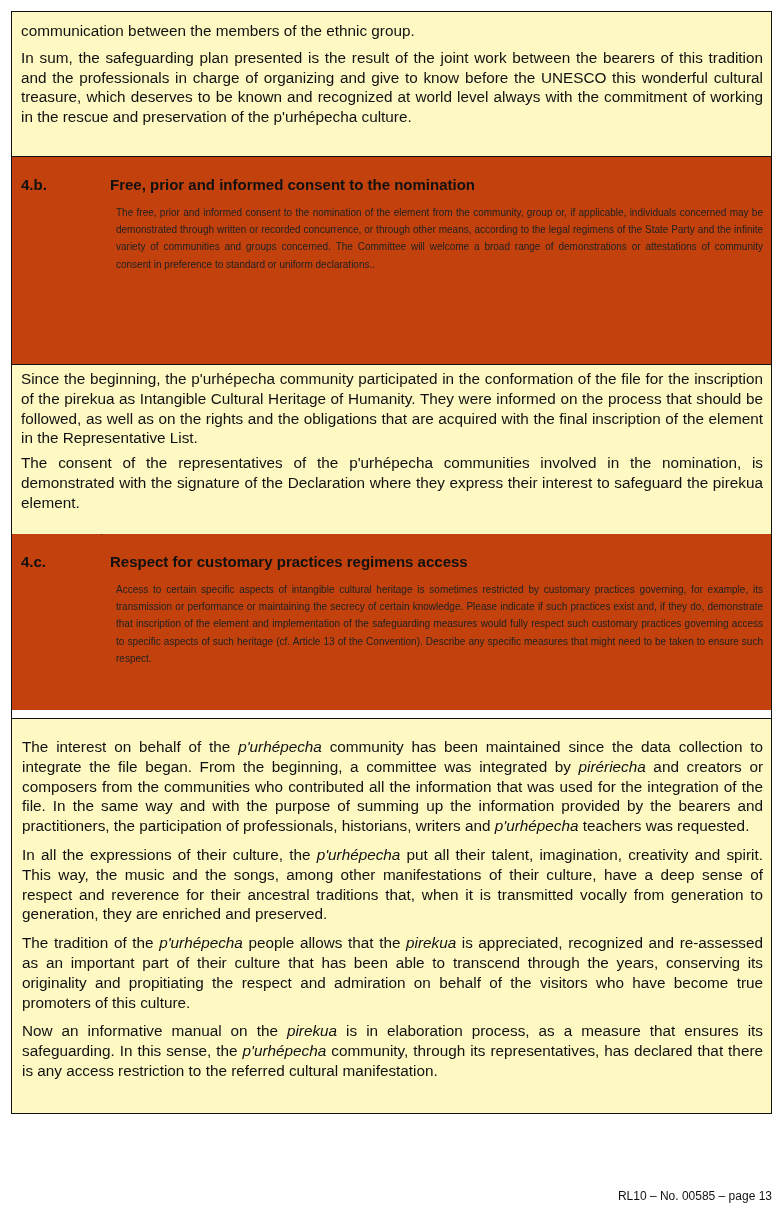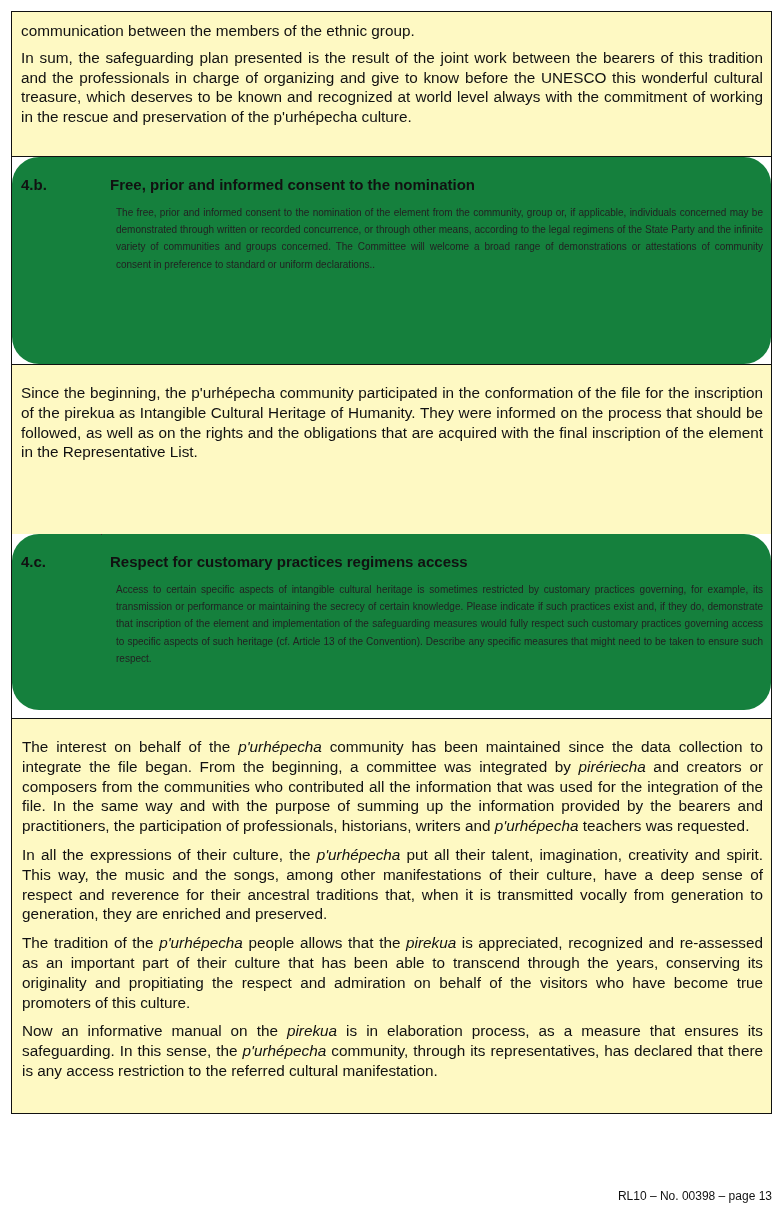--- a/index.html
+++ b/index.html
@@ -2,21 +2,21 @@
 <html><head>
 <meta charset="utf-8">
 <style>
   html, body { margin: 0; padding: 0; background: #ffffff; }
   body { width: 783px; height: 1210px; position: relative; overflow: hidden;
          font-family: "Liberation Sans", sans-serif; color: #111; }
   .frame { position: absolute; left: 11px; top: 11px; width: 759px; height: 1101px;
            border: 1.5px solid #111; box-sizing: content-box; }
   .sec { position: absolute; left: 0; right: 0; box-sizing: border-box; }
   .white { background: #fef9c3; }
-  .gray { background: #15803d; border-radius: 27px; }
+  .gray { background: #c2410c; }
   .divider { position: absolute; left: 0; right: 0; height: 0; border-top: 1.5px solid #111; }
   p { margin: 0; }
   .body-text { font-size: 15.3px; line-height: 19.8px; text-align: justify; }
   .body-text p + p { margin-top: 5px; }
   .hdr { position: absolute; font-size: 15px; font-weight: bold; }
   .hdr-num { left: 9px; }
   .hdr-title { left: 98px; }
   .instr { position: absolute; left: 104px; right: 8px; font-size: 10px; line-height: 17.2px;
            text-align: justify; color: #222; }
   .instr p + p { margin-top: 7px; }
@@ -37,35 +37,36 @@
 
   <div class="sec gray" style="top:145px; height:207px;">
     <span class="hdr hdr-num" style="top:19px;">4.b.</span>
     <span class="hdr hdr-title" style="top:19px;">Free, prior and informed consent to the nomination</span>
     <div class="instr" style="top:47px;">
       <p>The free, prior and informed consent to the nomination of the element from the community, group or, if applicable, individuals concerned may be demonstrated through written or recorded concurrence, or through other means, according to the legal regimens of the State Party and the infinite variety of communities and groups concerned. The Committee will welcome a broad range of demonstrations or attestations of community consent in preference to standard or uniform declarations..</p>
     </div>
   </div>
   <div class="divider" style="top:352px;"></div>
 
-  <div class="sec white body-text" style="top:353px; height:169px; padding:18px 8px 0 9px;">
+  <div class="sec white body-text" style="top:353px; height:169px; padding:4px 8px 0 9px;">
     <p>Since the beginning, the p'urhépecha community participated in the conformation of the file for the inscription of the pirekua as Intangible Cultural Heritage of Humanity. They were informed on the process that should be followed, as well as on the rights and the obligations that are acquired with the final inscription of the element in the Representative List.</p>
+    <p>The consent of the representatives of the p'urhépecha communities involved in the nomination, is demonstrated with the signature of the Declaration where they express their interest to safeguard the pirekua element.</p>
   </div>
 
   <div class="sec gray" style="top:522px; height:176px;">
     <span class="dot" style="left:89px; top:0;"></span>
     <span class="hdr hdr-num" style="top:19px;">4.c.</span>
     <span class="hdr hdr-title" style="top:19px;">Respect for customary practices regimens access</span>
     <div class="instr" style="top:47px;">
       <p>Access to certain specific aspects of intangible cultural heritage is sometimes restricted by customary practices governing, for example, its transmission or performance or maintaining the secrecy of certain knowledge. Please indicate if such practices exist and, if they do, demonstrate that inscription of the element and implementation of the safeguarding measures would fully respect such customary practices governing access to specific aspects of such heritage (cf. Article 13 of the Convention). Describe any specific measures that might need to be taken to ensure such respect.</p>
     </div>
   </div>
   <div class="divider" style="top:706px;"></div>
 
   <div class="sec white body-text" style="top:707px; height:394px; padding:18px 8px 0 10px;">
     <p class="rich"><span>The interest on behalf of the </span><em>p'urhépecha</em><span> community has been maintained since the data collection to integrate the file began. From the beginning, a committee was integrated by </span><em>pirériecha</em><span> and creators or composers from the communities who contributed all the information that was used for the integration of the file. In the same way and with the purpose of summing up the information provided by the bearers and practitioners, the participation of professionals, historians, writers and </span><em>p'urhépecha</em><span> teachers was requested.</span></p>
     <p class="rich" style="margin-top:9px;"><span>In all the expressions of their culture, the </span><em>p'urhépecha</em><span> put all their talent, imagination, creativity and spirit. This way, the music and the songs, among other manifestations of their culture, have a deep sense of respect and reverence for their ancestral traditions that, when it is transmitted vocally from generation to generation, they are enriched and preserved.</span></p>
     <p class="rich" style="margin-top:9px;"><span>The tradition of the </span><em>p'urhépecha</em><span> people allows that the </span><em>pirekua</em><span> is appreciated, recognized and re-assessed as an important part of their culture that has been able to transcend through the years, conserving its originality and propitiating the respect and admiration on behalf of the visitors who have become true promoters of this culture.</span></p>
     <p class="rich" style="margin-top:9px;"><span>Now an informative manual on the </span><em>pirekua</em><span> is in elaboration process, as a measure that ensures its safeguarding. In this sense, the </span><em>p'urhépecha</em><span> community, through its representatives, has declared that there is any access restriction to the referred cultural manifestation.</span></p>
   </div>
 </div>
 
-<div class="footer">RL10 – No. 00398 – page 13</div>
+<div class="footer">RL10 – No. 00585 – page 13</div>
 
 </body></html>

